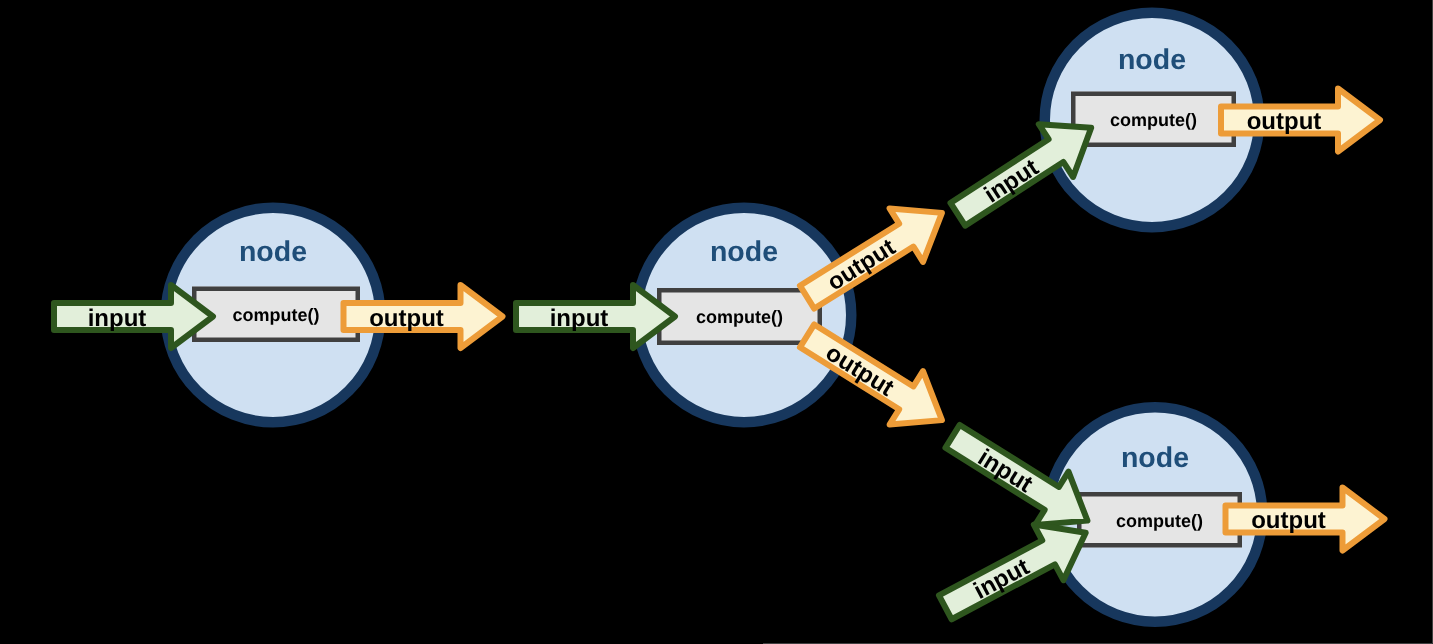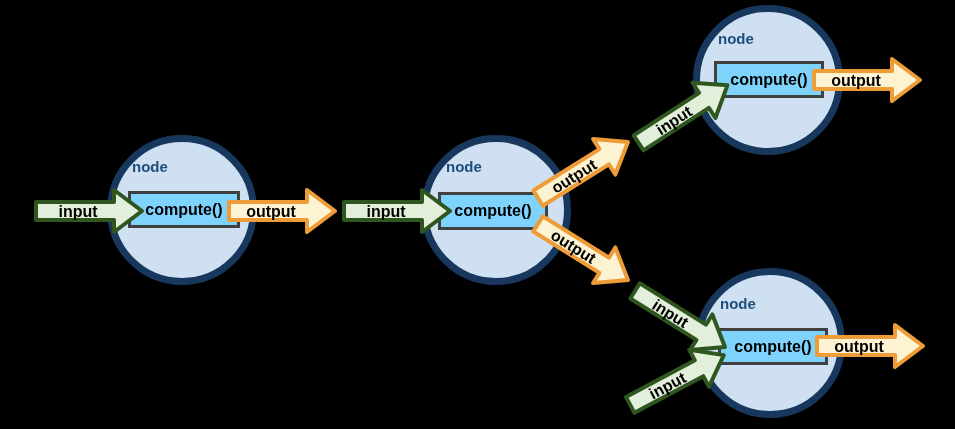--- a/index.html
+++ b/index.html
@@ -7,27 +7,27 @@
     position:relative; width:955px; height:429px;
     background:#000000; overflow:hidden;
     font-family:"Liberation Sans", sans-serif;
   }
   .circle {
     position:absolute; width:150px; height:150px; border-radius:50%;
     background:#cfe0f2; border:7px solid #17375d; box-sizing:border-box;
     z-index:1;
   }
   .node-label {
-    position:absolute; width:100px; text-align:left;
-    color:#1f4e79; font-weight:bold; font-size:15px; z-index:2;
+    position:absolute; width:100px; text-align:center;
+    color:#1f4e79; font-weight:bold; font-size:19px; z-index:2;
   }
   .compute-box {
-    position:absolute; background:#7dd3fc; border:3px solid #404040;
+    position:absolute; background:#e5e5e5; border:3px solid #404040;
     box-sizing:border-box; display:flex; align-items:center; justify-content:center;
-    font-weight:bold; font-size:16px; color:#000000; z-index:2;
+    font-weight:bold; font-size:12px; color:#000000; z-index:2;
   }
   svg.arrow {
     position:absolute; width:110px; height:48px; overflow:visible; z-index:3;
   }
   svg.arrow text {
     font-family:"Liberation Sans", sans-serif; font-weight:bold;
     font-size:16px; fill:#000000; text-anchor:middle;
   }
   .input-poly  { fill:#e2efda; stroke:#2e561e; stroke-width:4; stroke-linejoin:round; }
   .output-poly { fill:#fdf3d2; stroke:#ed9c38; stroke-width:4; stroke-linejoin:round; }

